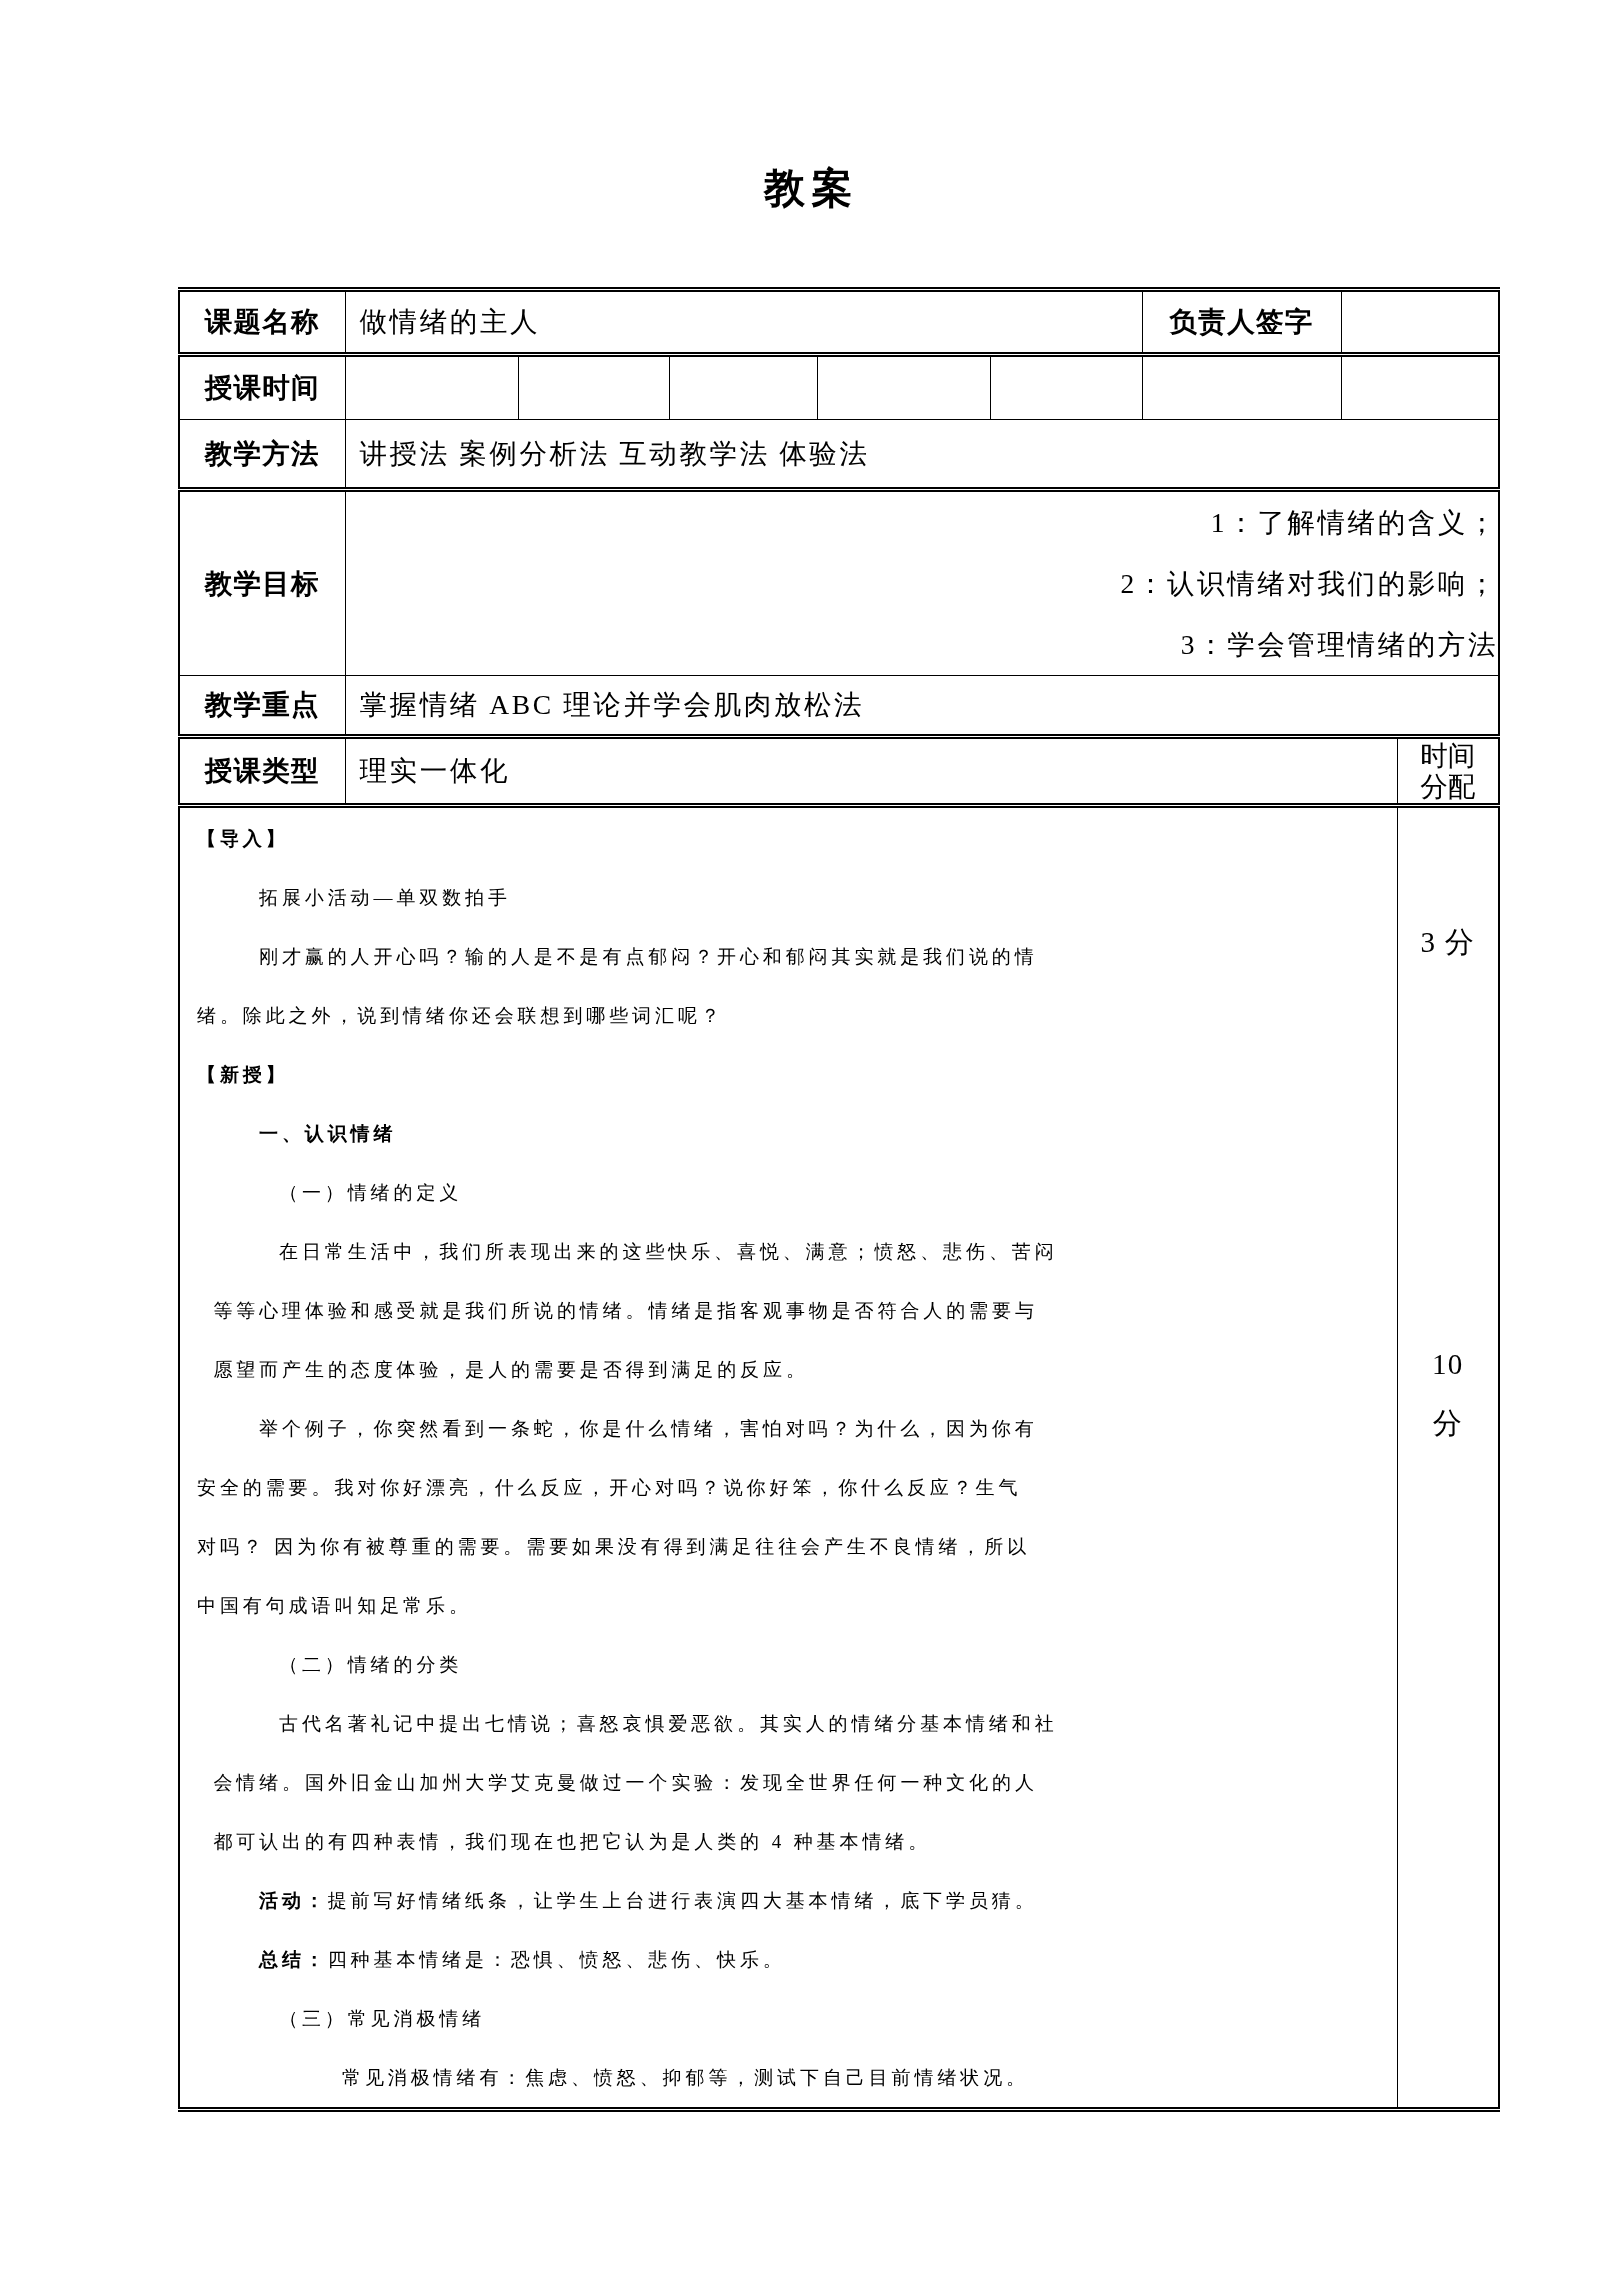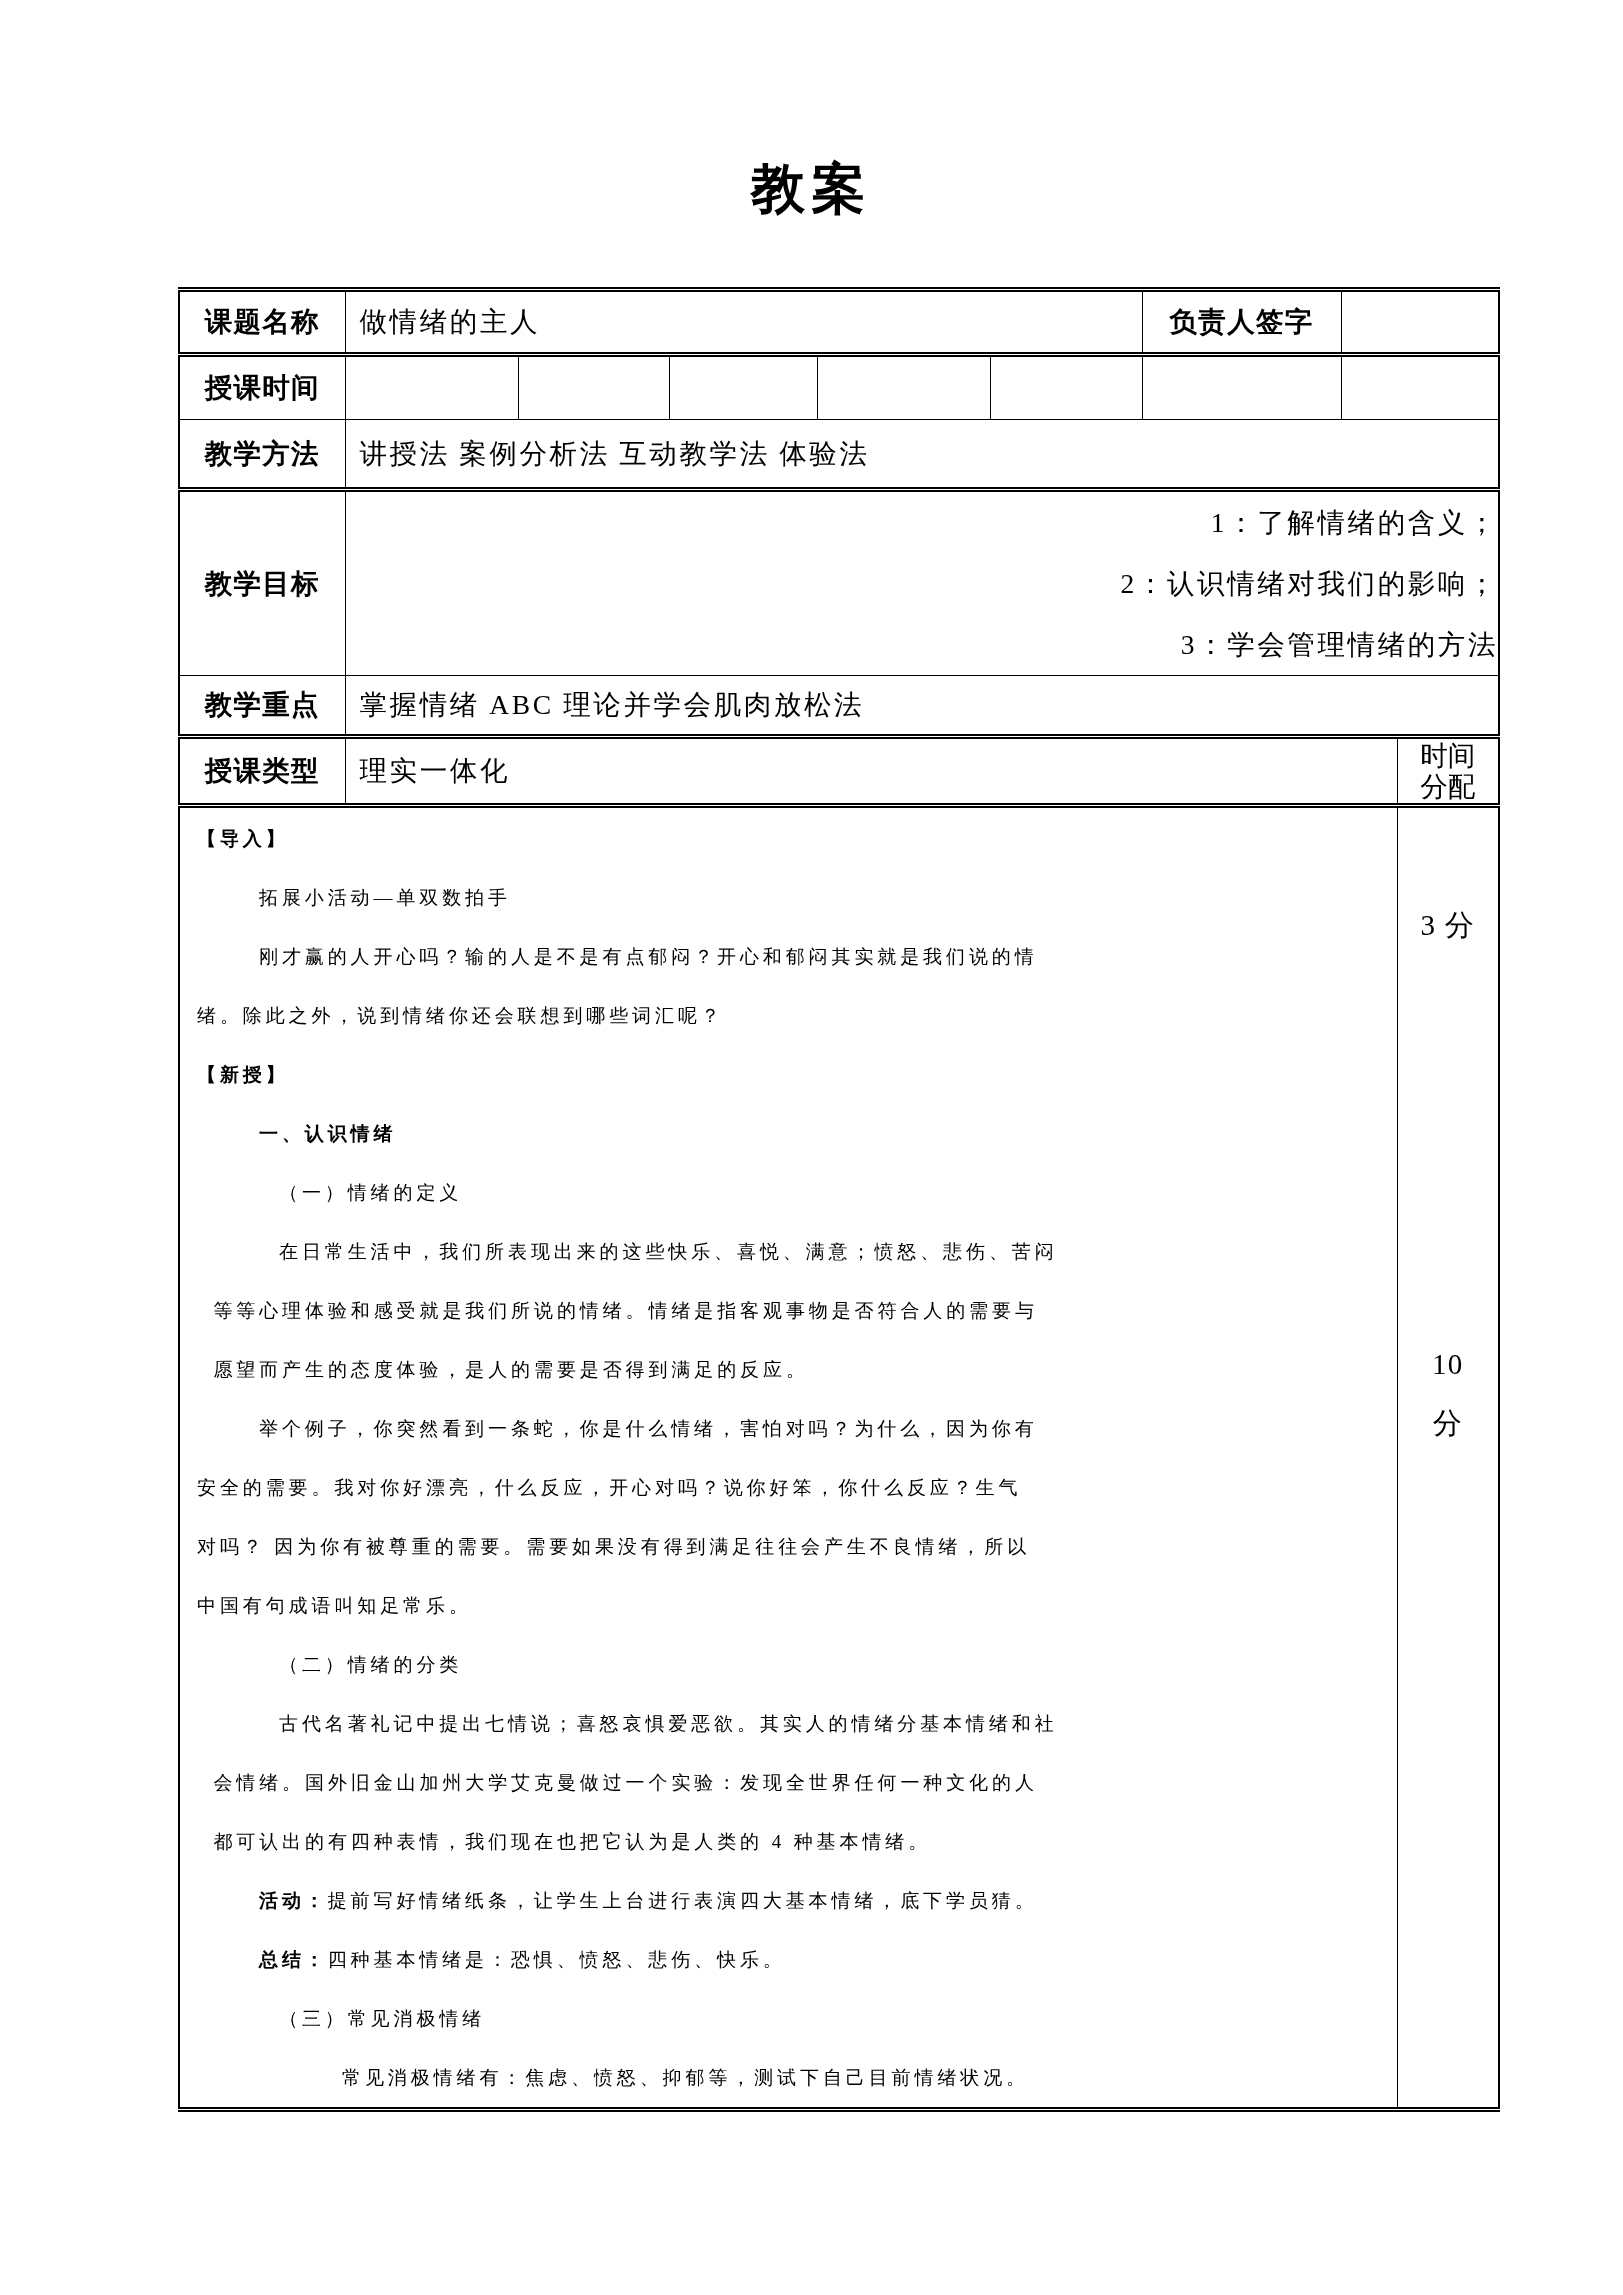--- a/index.html
+++ b/index.html
@@ -10,21 +10,21 @@
     background:#ffffff;
     color:#000;
     font-family:"Liberation Serif","DejaVu Serif",serif;
     overflow:hidden;
   }
   .doc-title {
     padding-top:162px;
     text-align:center;
     font-family:"Liberation Sans","DejaVu Sans",sans-serif;
     font-weight:bold;
-    font-size:54px;
+    font-size:41px;
     letter-spacing:6.5px;
     line-height:52px;
   }
   table.info {
     border-collapse:collapse;
     table-layout:fixed;
     margin:73px 0 10px 178px;
     width:1320px;
   }
   table.info td {
@@ -74,21 +74,21 @@
   .i2 { padding-left:62px; }
   .i3 { padding-left:82px; }
   .i5 { padding-left:145px; }
   .time-cell { position:relative; vertical-align:top !important; }
   .tnote {
     position:absolute; left:0; width:100%;
     text-align:center;
     font-size:29px; letter-spacing:1.3px;
     line-height:59px;
   }
-  .tnote1 { top:88px; }
+  .tnote1 { top:105px; }
   .tnote2 { top:527px; }
 </style>
 </head>
 <body>
 
 <div class="page">
 
   <div class="doc-title">教案</div>
 
   <table class="info">

